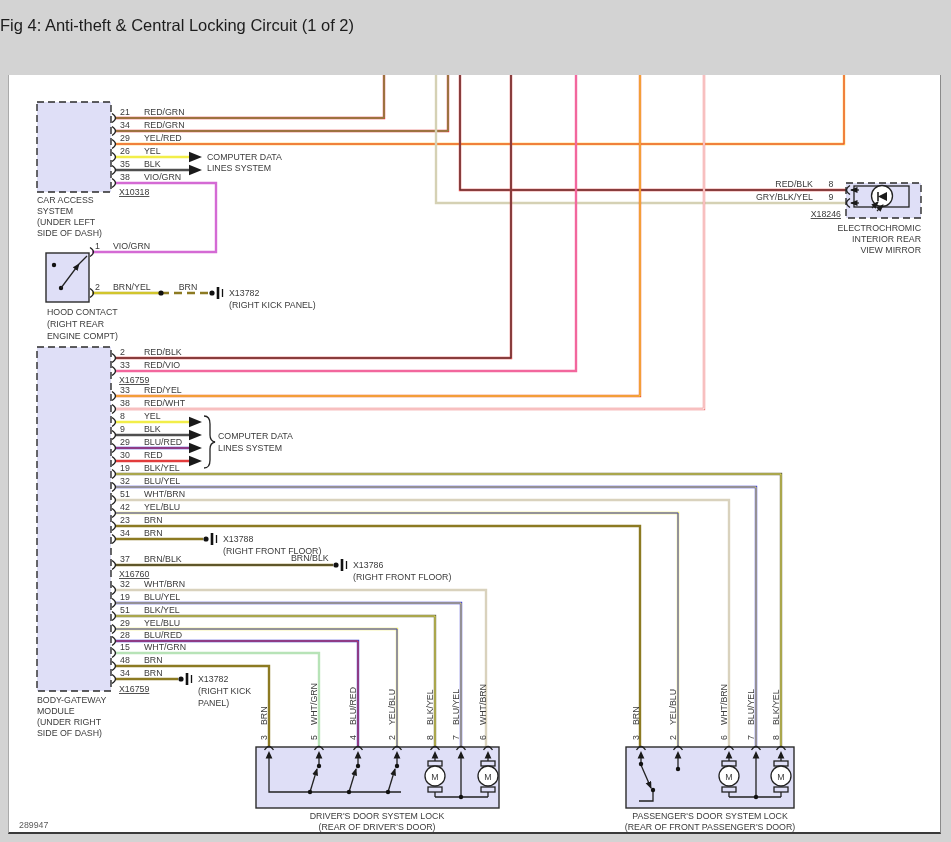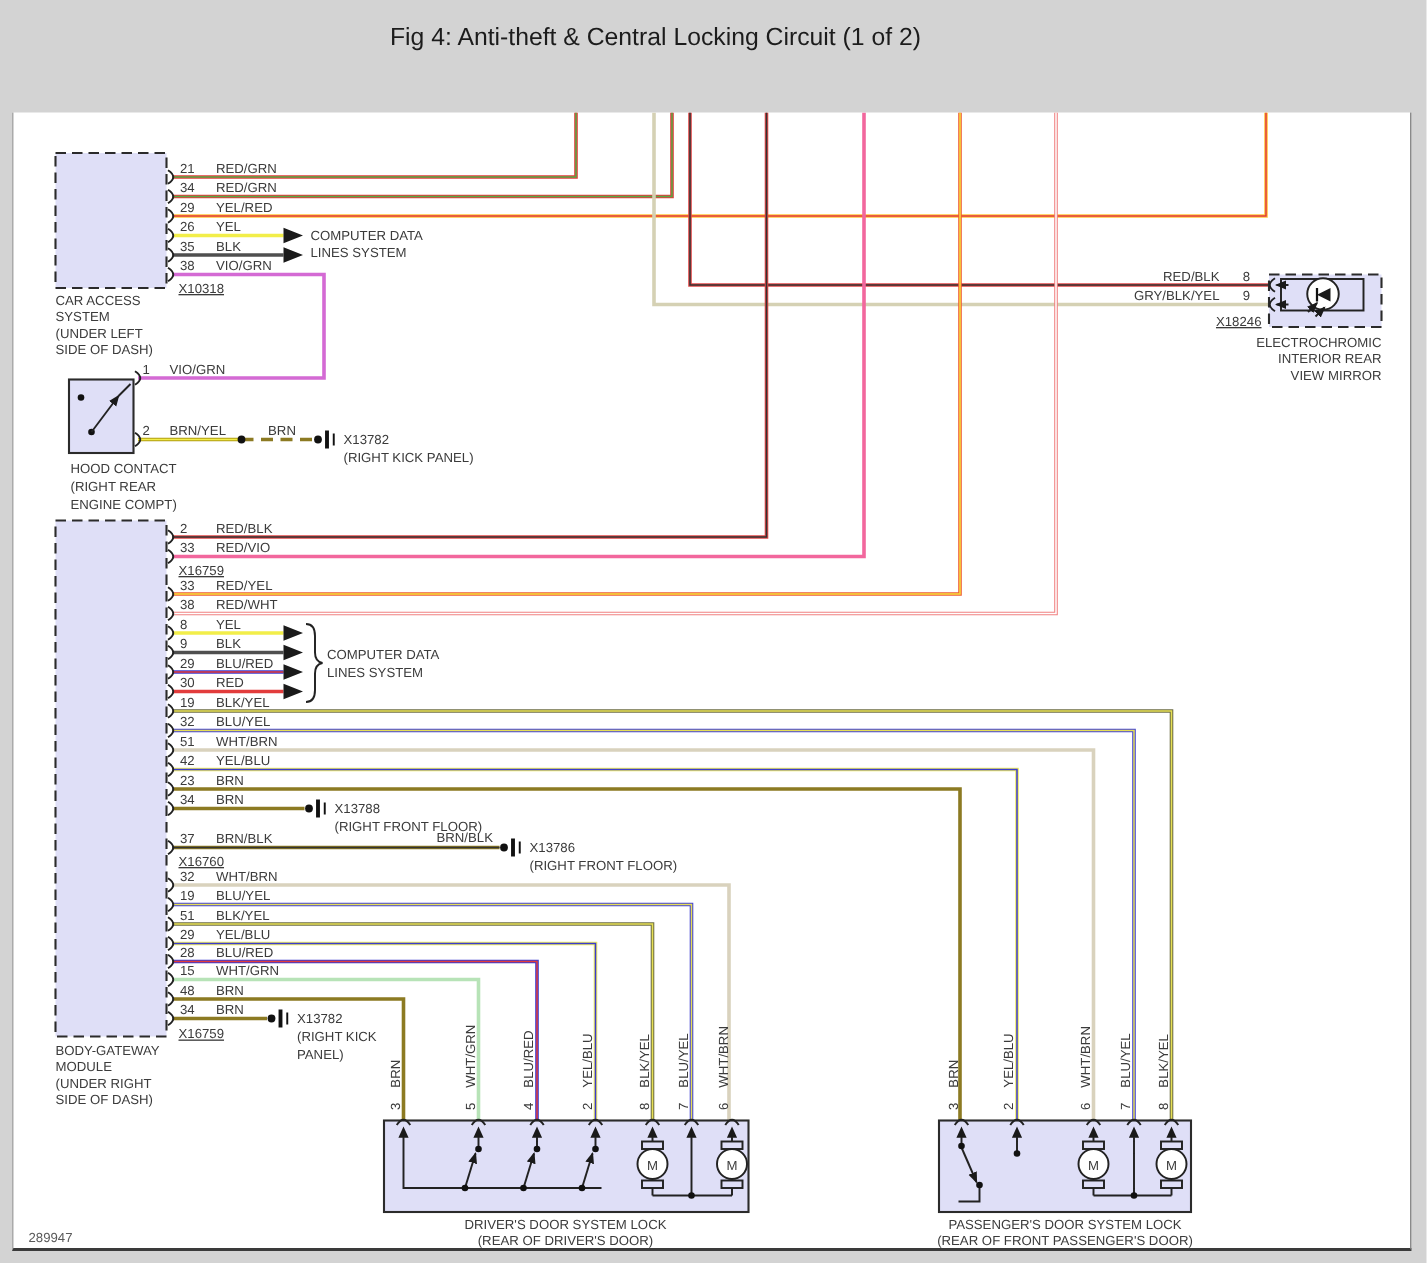--- a/index.html
+++ b/index.html
@@ -1,17 +1,17 @@
 <!DOCTYPE html>
 <html><head>
 <meta charset="utf-8">
 <style>
   html,body{margin:0;padding:0}
   body{width:951px;height:842px;background:#d3d3d3;position:relative;font-family:"Liberation Sans",sans-serif;overflow:hidden}
-  .title{position:absolute;left:0;top:16px;width:874px;text-align:center;font-size:16.5px;color:#1c1c1c}
+  .title{position:absolute;left:0;top:16px;width:874px;text-align:left;font-size:16.5px;color:#1c1c1c}
   .canvas{position:absolute;left:8px;top:75px;width:931px;height:757px;background:#fff;border-left:1px solid #aaa;border-right:1px solid #8a8a8a;border-bottom:2px solid #3a3a3a}
   svg{display:block}
   .tx{font-family:"Liberation Sans",sans-serif;font-size:8.8px;fill:#3b3b3b}
   .tg{fill:#5a5a5a}
   .tu{text-decoration:underline}
   .te{text-anchor:end}
   .tm{text-anchor:middle}
   .wm{fill:none;stroke-width:2.4}
   .wi{fill:none;stroke-width:1}
   .redgrn>.wm{stroke:#e23c3c}.redgrn>.wi{stroke:#58a843}

